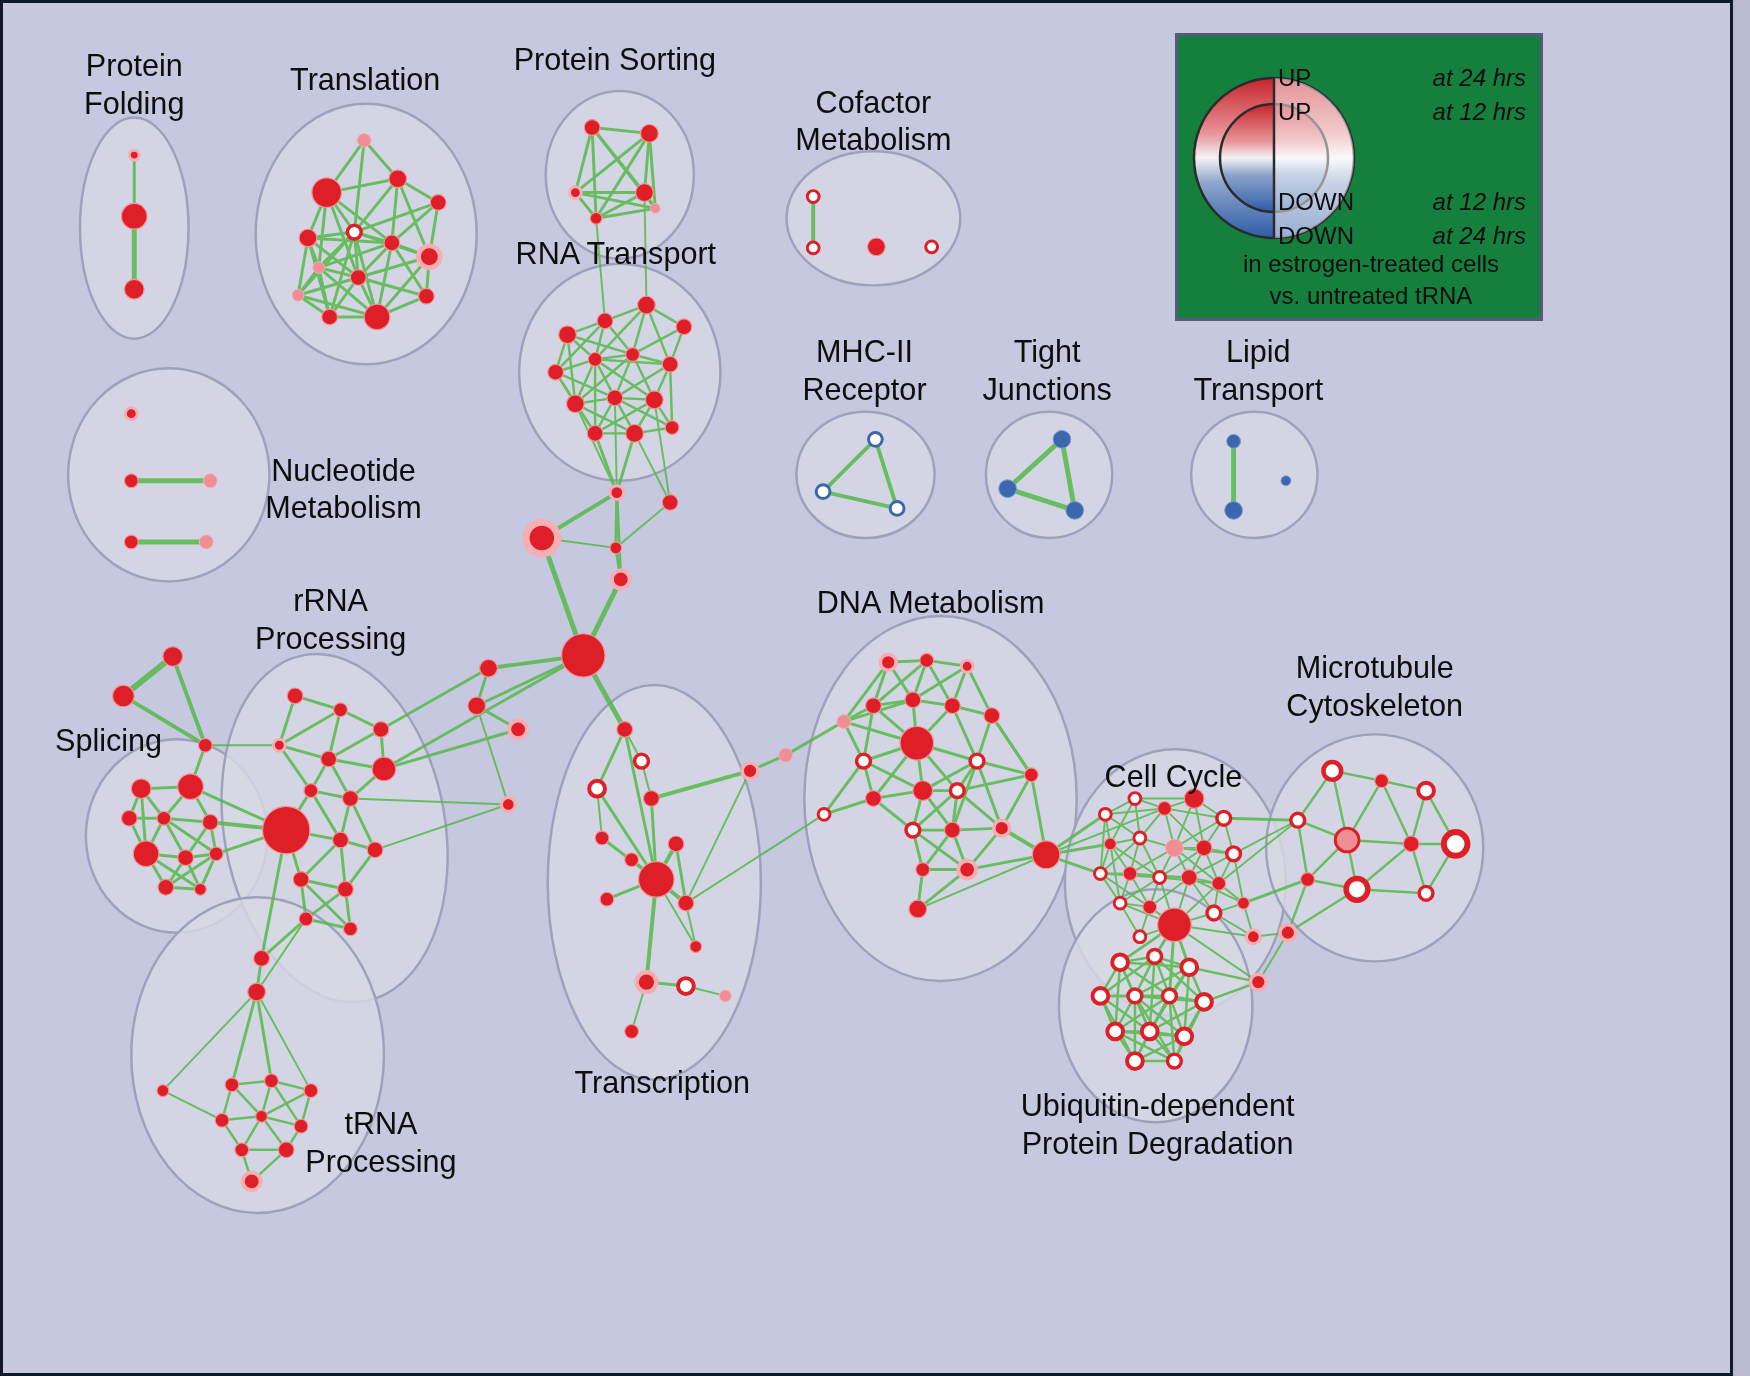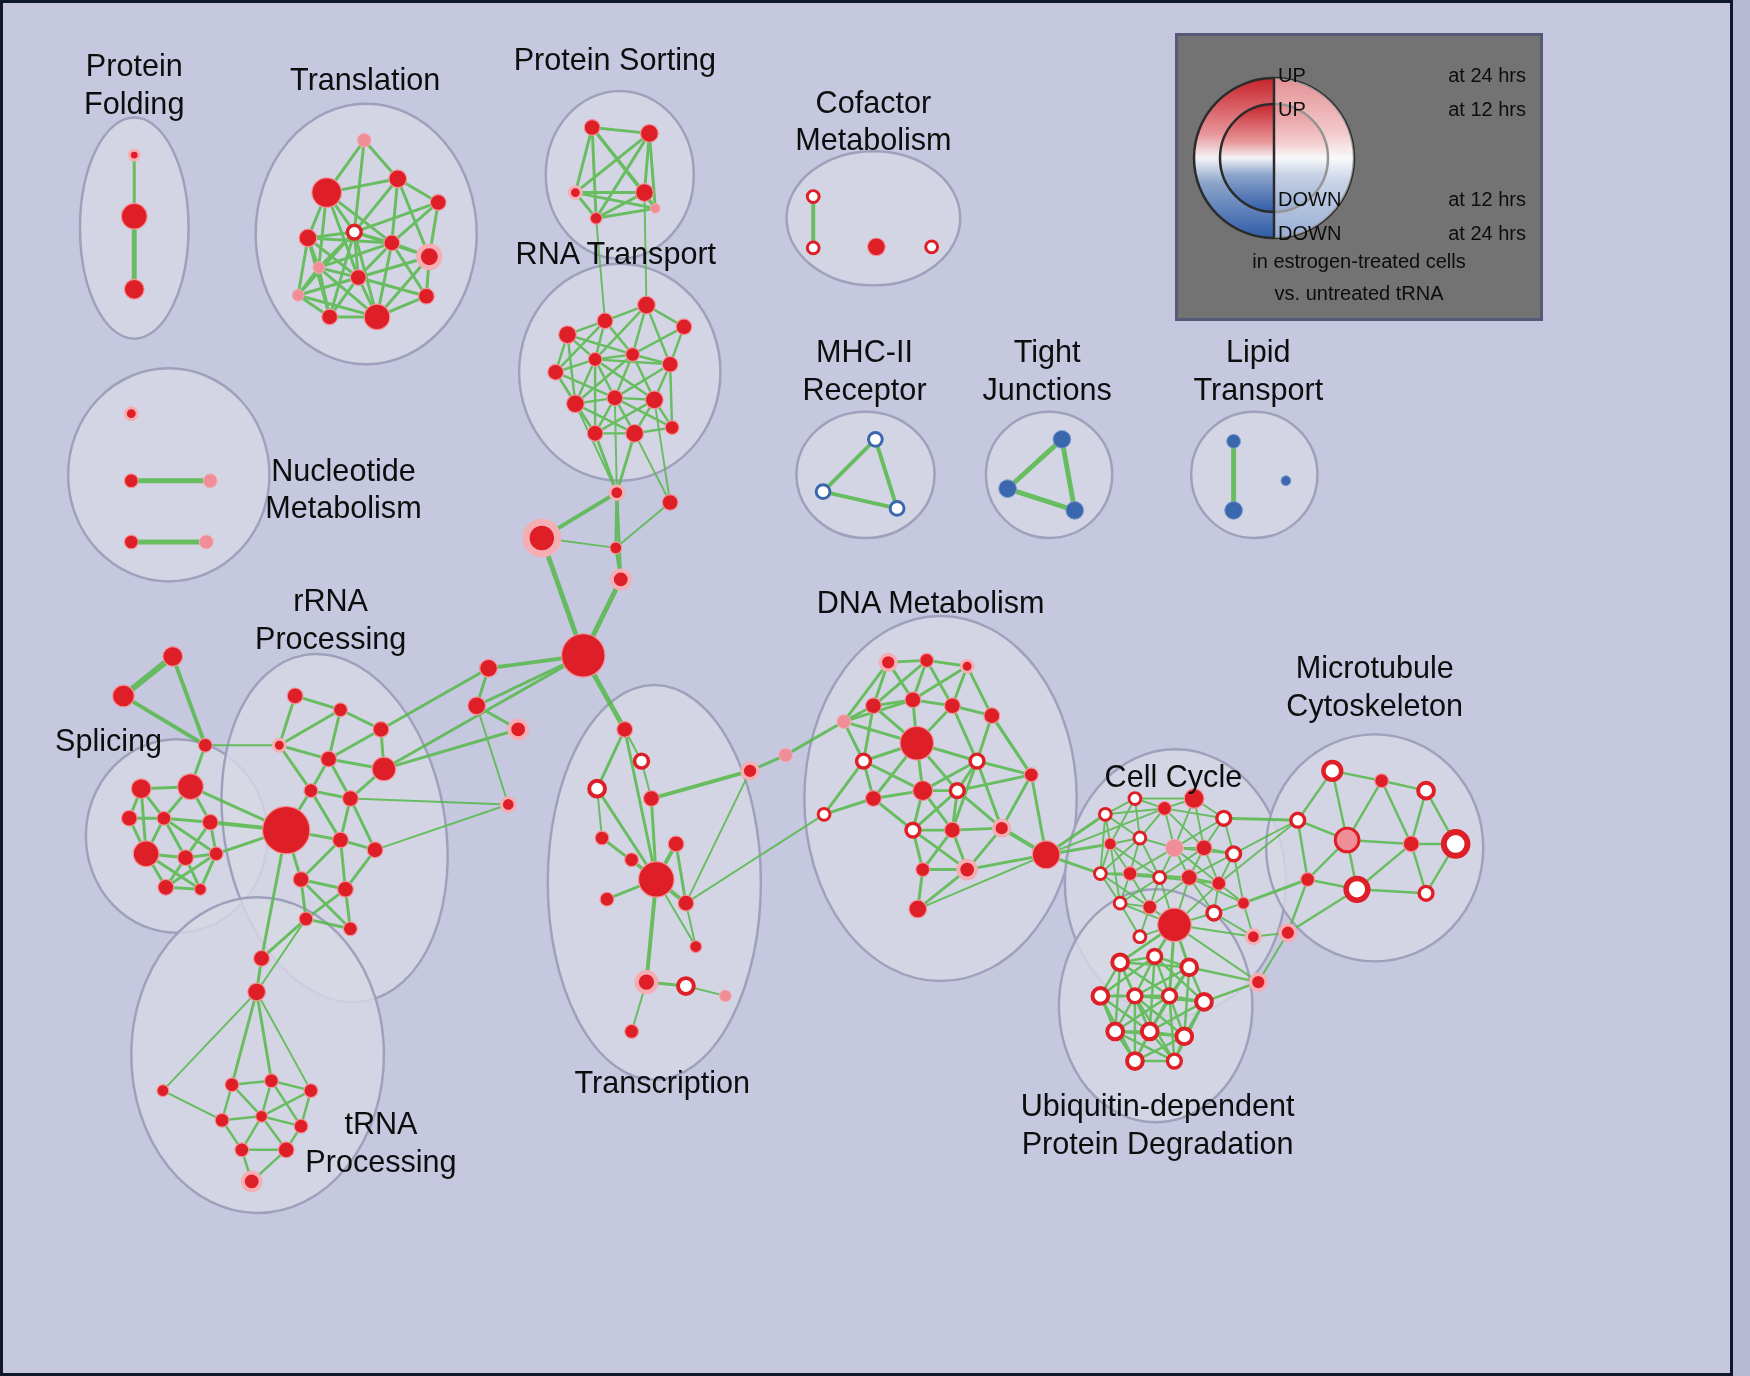--- a/index.html
+++ b/index.html
@@ -11,29 +11,29 @@
     box-sizing:border-box;
     font-family:"Liberation Sans",sans-serif;
     overflow:hidden;
   }
   #net{position:absolute;left:0;top:0;width:100%;height:100%;}
   .cluster{fill:#d7d8e4;fill-opacity:.82;stroke:#9fa1bc;stroke-width:2.5;}
   .clabel{fill:#0d0d0d;font-family:"Liberation Sans",sans-serif;font-weight:400;}
 
   .legend{
     position:absolute;left:1172px;top:30px;width:368px;height:288px;
-    background:#737373;border:3px solid #565a78;box-sizing:border-box;
-    font-size:20px;color:#0d0d0d;
+    background:#15803d;border:3px solid #565a78;box-sizing:border-box;
+    font-size:24px;color:#0d0d0d;
   }
   .legend .glyph{position:absolute;left:8px;top:34px;width:176px;height:176px;}
   .lg-row{position:absolute;left:0;width:100%;height:32px;}
   .lg-row .dir{position:absolute;left:100px;white-space:nowrap;}
-  .lg-row .time{position:absolute;right:14px;white-space:nowrap;}
+  .lg-row .time{position:absolute;right:14px;white-space:nowrap;font-style:italic;}
   .r0{top:28px}.r1{top:62px}.r2{top:152px}.r3{top:186px}
-  .lg-note{position:absolute;left:0;width:100%;text-align:center;white-space:nowrap;}
+  .lg-note{position:absolute;left:0;width:100%;text-align:center;white-space:nowrap;padding-left:12px;}
   .n0{top:214px}.n1{top:246px}
 </style>
 </head>
 <body>
 
 <div class="stage">
 
   <svg id="net" viewBox="0 0 1750 1376" xmlns="http://www.w3.org/2000/svg">
       <g>
         <ellipse cx="133" cy="222" rx="55" ry="112" class="cluster"></ellipse>

